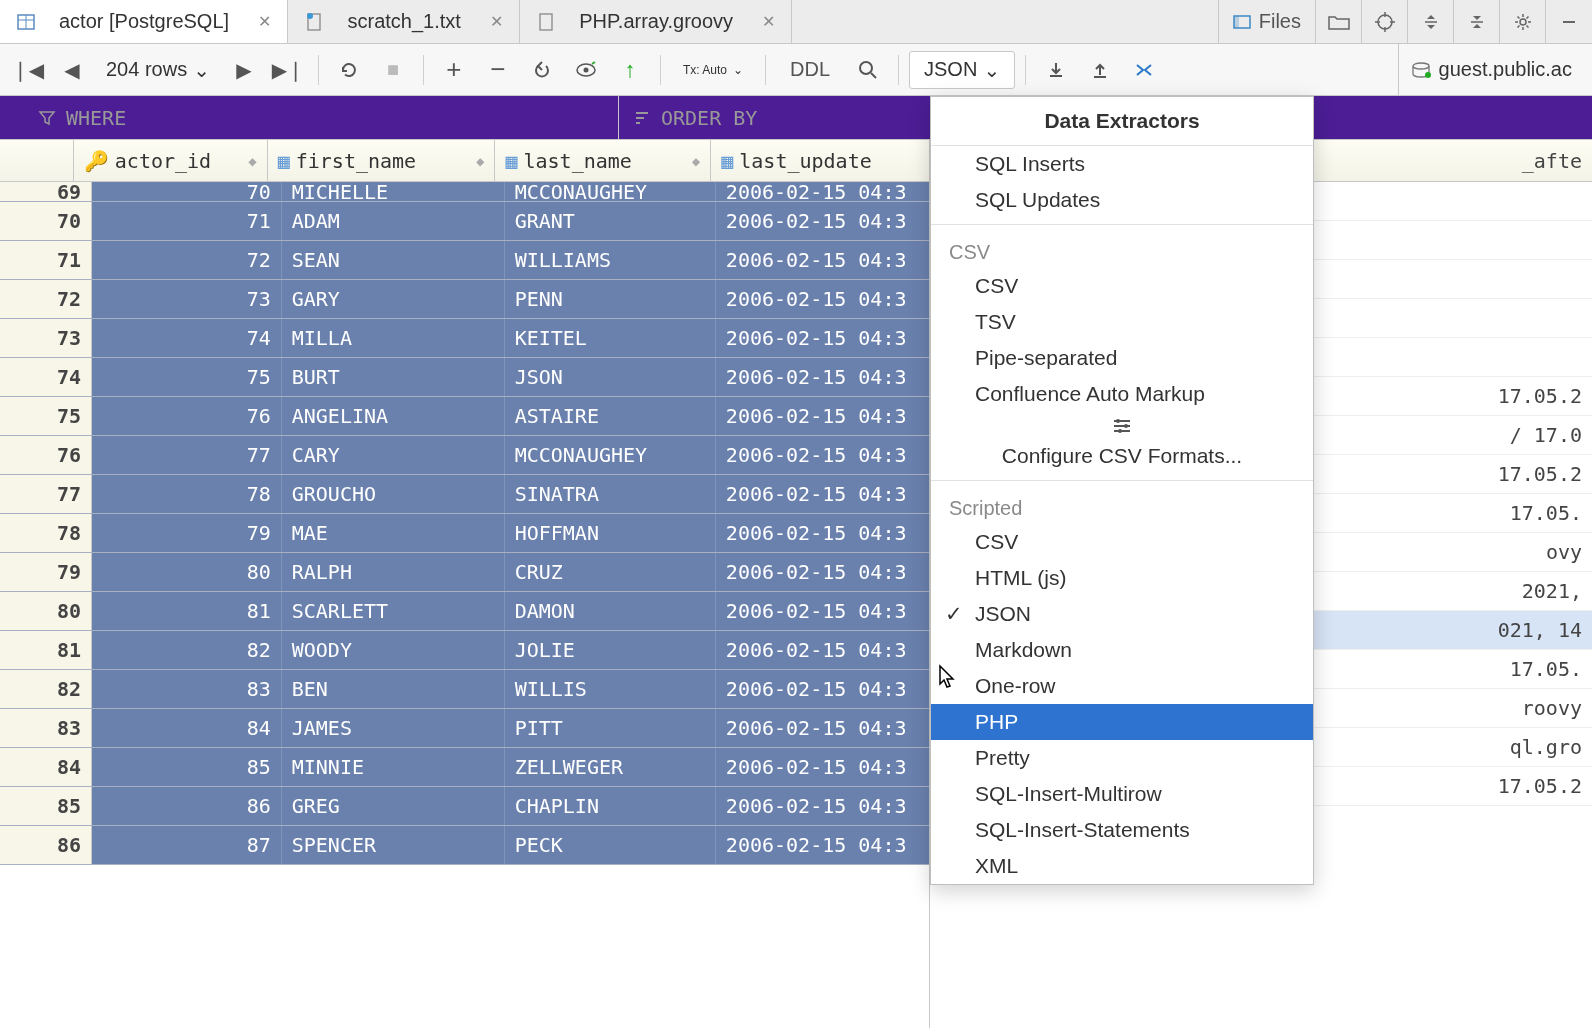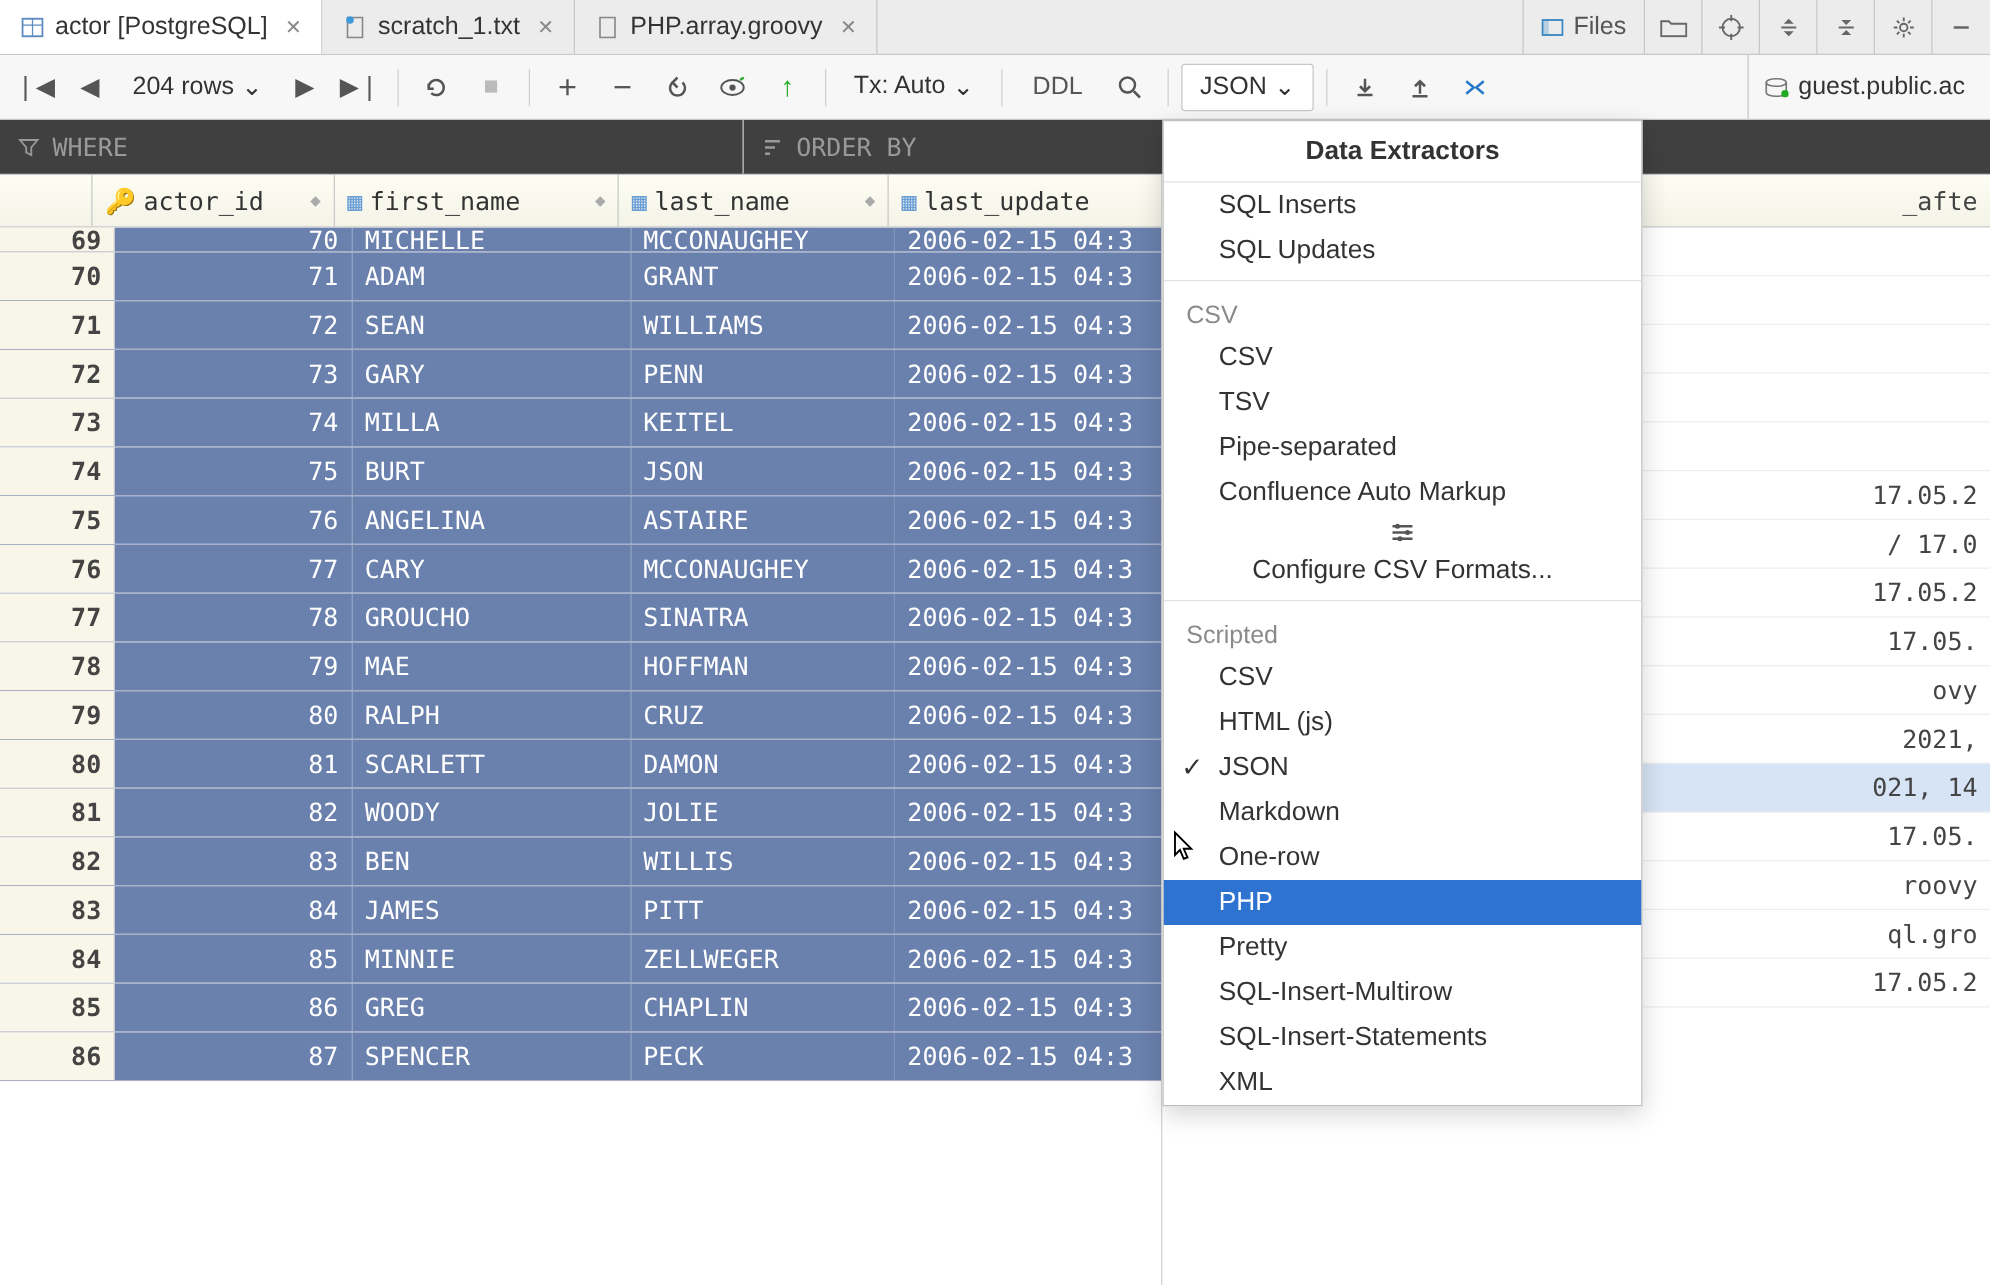--- a/index.html
+++ b/index.html
@@ -18,21 +18,21 @@
   .tabs-bar {
     display: flex;
     align-items: stretch;
     height: 44px;
     background: #ececec;
     border-bottom: 1px solid #c8c8c8;
   }
   .tab {
     display: flex;
     align-items: center;
-    gap: 8px;
+    gap: 23px;
     padding: 0 16px;
     border-right: 1px solid #c8c8c8;
     background: #ececec;
     cursor: pointer;
     font-size: 20px;
   }
   .tab.active { background: #ffffff; }
   .tab .close { color: #888; font-size: 16px; margin-left: 6px; }
   .tab-icon { width: 20px; height: 20px; display: inline-flex; align-items: center; justify-content: center; }
 
@@ -63,43 +63,44 @@
     font-size: 20px;
   }
   .tb-btn {
     display: flex; align-items: center; justify-content: center;
     min-width: 40px; height: 40px;
     color: #555;
     border-radius: 3px;
   }
   .tb-sep { width: 1px; height: 30px; background: #d0d0d0; margin: 0 6px; }
   .row-count { padding: 0 10px; display: flex; align-items: center; gap: 6px; font-size: 20px; color: #333; }
-  .tx-auto { padding: 0 12px; font-size: 20px; display: flex; gap: 6px; }
+  .tx-auto { padding: 0 12px; font-size: 12px; display: flex; align-items: center; gap: 6px; }
   .ddl-btn { padding: 0 14px; font-size: 20px; }
   .json-picker {
     padding: 0 14px; font-size: 20px; display: flex; align-items: center; gap: 6px;
     background: #fff; border: 1px solid #c8c8c8; border-radius: 3px; height: 38px;
   }
   .schema-path {
     margin-left: auto;
     padding: 0 12px;
     display: flex; align-items: center; gap: 8px;
     font-size: 20px;
     color: #333;
     border-left: 1px solid #c8c8c8;
     height: 100%;
   }
 
   
   .filter-bar {
     display: flex;
     height: 44px;
     border-bottom: 1px solid #c8c8c8;
-    background: #404040;
+    background: #4c1d95;
     font-family: "Menlo", "Consolas", monospace;
+    padding-left: 24px;
   }
   .filter-where, .filter-orderby {
     display: flex; align-items: center; gap: 10px;
     padding: 0 14px;
     color: #999;
     font-size: 20px;
   }
   .filter-where { flex: 0 0 595px; border-right: 1px solid #c8c8c8; }
   .filter-orderby { flex: 1; }
 

